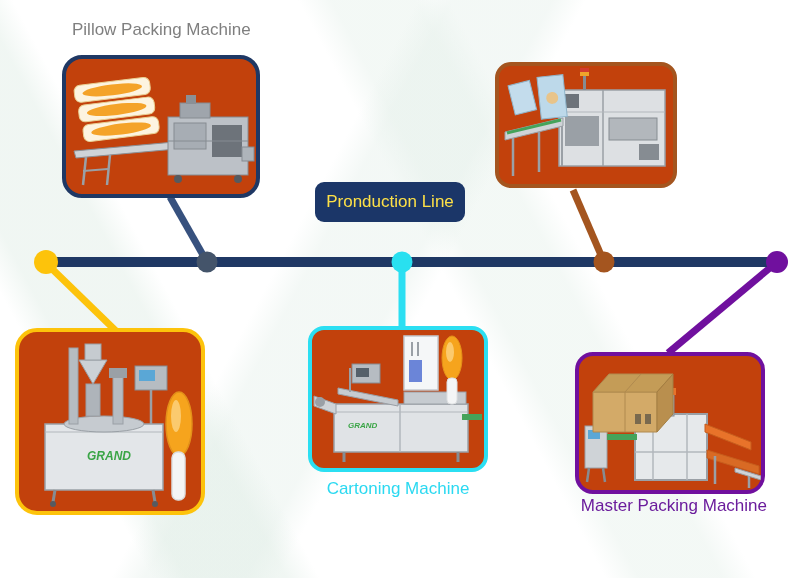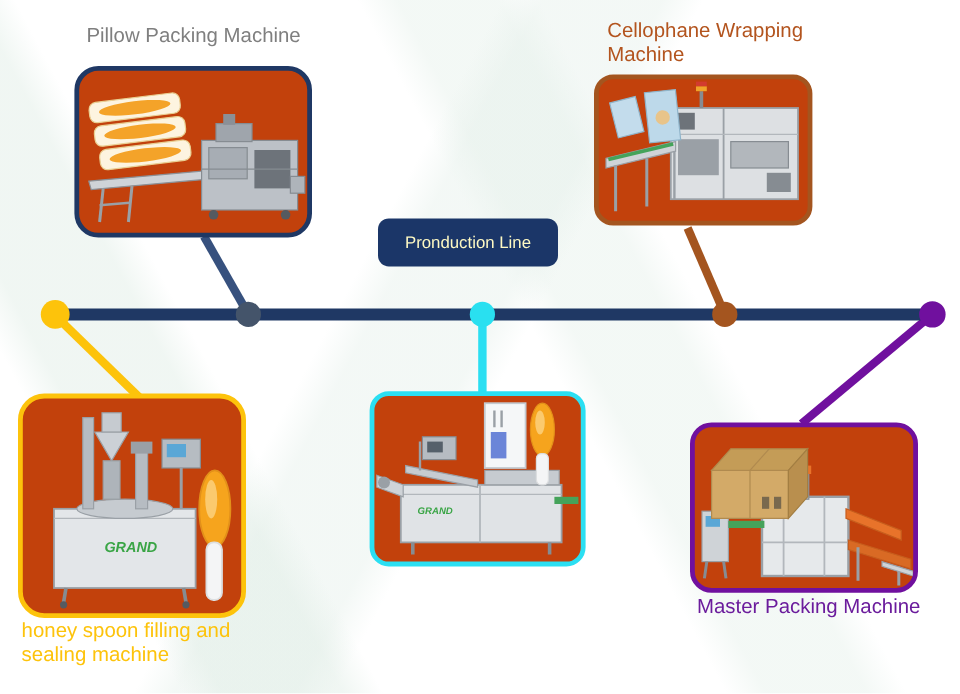--- a/index.html
+++ b/index.html
@@ -38,21 +38,21 @@
 
   .lbl{position:absolute;font-size:17px;line-height:1.18;z-index:4;}
   .lbl-pillow{left:72px;top:20px;color:#7F7F7F;}
   .lbl-cellophane{left:506px;top:16px;width:178px;color:#B3541E;}
   .lbl-honey{left:18px;top:516px;width:215px;color:#FDC30B;}
   .lbl-cartoning{left:308px;top:479px;width:180px;text-align:center;color:#2BD9F1;}
   .lbl-master{left:575px;top:496px;width:192px;text-align:right;color:#6B1C9C;}
 
   .center-pill{
     position:absolute;left:315px;top:182px;width:150px;height:40px;
-    background:#1B3668;border-radius:9px;color:#fef9c3;font-size:14px;
+    background:#1B3668;border-radius:9px;color:#fde047;font-size:17px;
     display:flex;align-items:center;justify-content:center;z-index:4;
   }
 </style>
 </head>
 <body>
 
 <div id="canvas">
 
   <svg class="layer" width="800" height="578" viewBox="0 0 800 578">
 
@@ -65,22 +65,21 @@
     <line x1="40" y1="262" x2="780" y2="262" stroke="#1F3864" stroke-width="10"></line>
 
     <circle cx="46" cy="262" r="12" fill="#FDC30B"></circle>
     <circle cx="207" cy="262" r="10.5" fill="#44546A"></circle>
     <circle cx="402" cy="262" r="10.5" fill="#29E0F0"></circle>
     <circle cx="604" cy="262" r="10.5" fill="#A4551F"></circle>
     <circle cx="777" cy="262" r="11" fill="#70109E"></circle>
   </svg>
 
   <div class="lbl lbl-pillow">Pillow Packing Machine</div>
-  <div class="lbl lbl-cellophane">Cellophane Wrapping Machine</div>
-  <div class="lbl lbl-honey">honey spoon filling and sealing machine</div>
+  <div class="lbl lbl-cartoning">Cartoning Machine</div>
   <div class="lbl lbl-master">Master Packing Machine</div>
 
   <div class="center-pill">Pronduction Line</div>
 
   <div class="card card-pillow">
     <svg viewBox="0 0 190 135">
 
       <polygon points="8,92 142,80 144,87 10,99" fill="#cfd3d7" stroke="#8b9096" stroke-width="1"></polygon>
       <line x1="20" y1="98" x2="17" y2="126" stroke="#9aa0a6" stroke-width="2.5"></line>
       <line x1="44" y1="96" x2="41" y2="126" stroke="#9aa0a6" stroke-width="2.5"></line>

